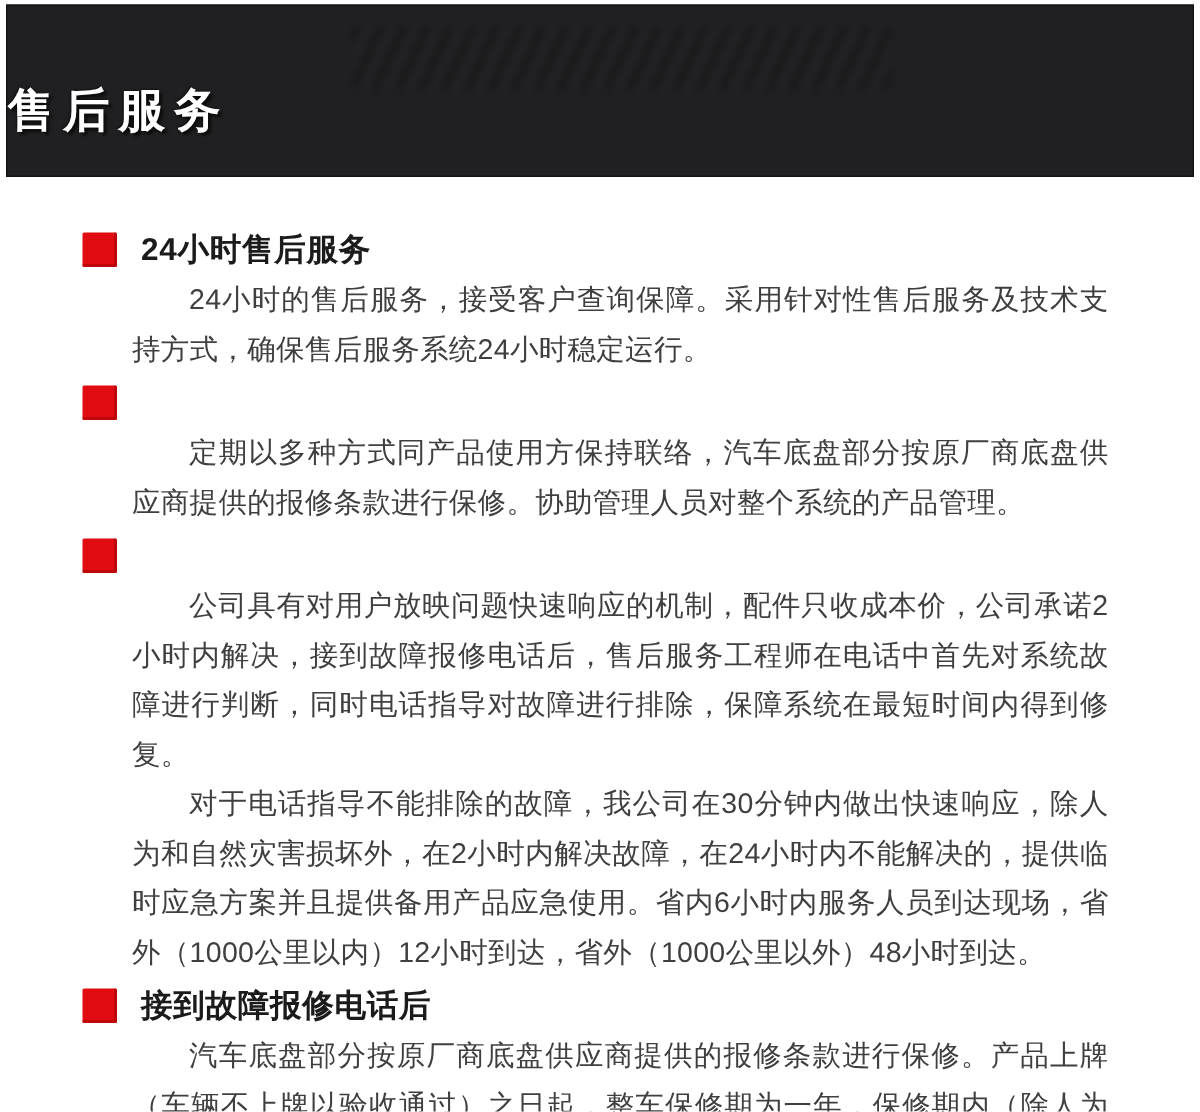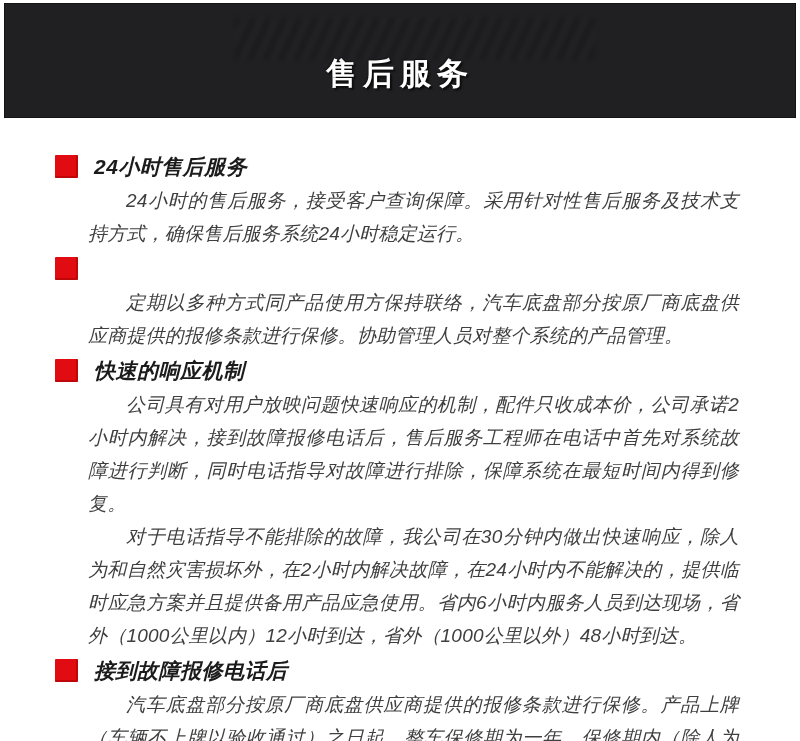--- a/index.html
+++ b/index.html
@@ -22,21 +22,21 @@
   
   .banner {
     position: relative;
     margin: 3px 4px 0 4px;
     height: 115px;
     background: var(--banner-bg, #202022);
     border: 1px solid #141416;
     box-sizing: border-box;
     display: flex;
     align-items: flex-end;
-    justify-content: center;
+    justify-content: flex-start;
     overflow: hidden;
   }
   .banner .watermark {
     position: absolute;
     top: 14px;
     left: 230px;
     width: 360px;
     height: 42px;
     background:
       repeating-linear-gradient(115deg,
@@ -51,21 +51,21 @@
     color: var(--banner-fg, #ffffff);
     font-size: 31px;
     font-weight: bold;
     letter-spacing: 6px;
     text-shadow: 2px 2px 2px rgba(0,0,0,0.65), -1px -1px 1px rgba(0,0,0,0.4);
   }
   
   .content {
     padding: 30px 45px 10px 55px;
   }
-  .section { margin: 0; font-style: italic; }
+  .section { margin: 0; }
   .sec-head {
     display: flex;
     align-items: center;
     gap: 16px;
     height: 33px;
     margin: 2px 0 1px 0;
   }
   .bullet {
     width: 23px;
     height: 23px;
@@ -115,21 +115,20 @@
     <section class="section">
       <div class="sec-head">
         <span class="bullet"></span>
       </div>
       <p>定期以多种方式同产品使用方保持联络，汽车底盘部分按原厂商底盘供应商提供的报修条款进行保修。协助管理人员对整个系统的产品管理。</p>
     </section>
 
     <section class="section">
       <div class="sec-head">
         <span class="bullet"></span>
-        <h2>快速的响应机制</h2>
       </div>
       <p>公司具有对用户放映问题快速响应的机制，配件只收成本价，公司承诺2小时内解决，接到故障报修电话后，售后服务工程师在电话中首先对系统故障进行判断，同时电话指导对故障进行排除，保障系统在最短时间内得到修复。</p>
       <p>对于电话指导不能排除的故障，我公司在30分钟内做出快速响应，除人为和自然灾害损坏外，在2小时内解决故障，在24小时内不能解决的，提供临时应急方案并且提供备用产品应急使用。省内6小时内服务人员到达现场，省外（1000公里以内）12小时到达，省外（1000公里以外）48小时到达。</p>
     </section>
 
     <section class="section">
       <div class="sec-head">
         <span class="bullet"></span>
         <h2>接到故障报修电话后</h2>
       </div>

